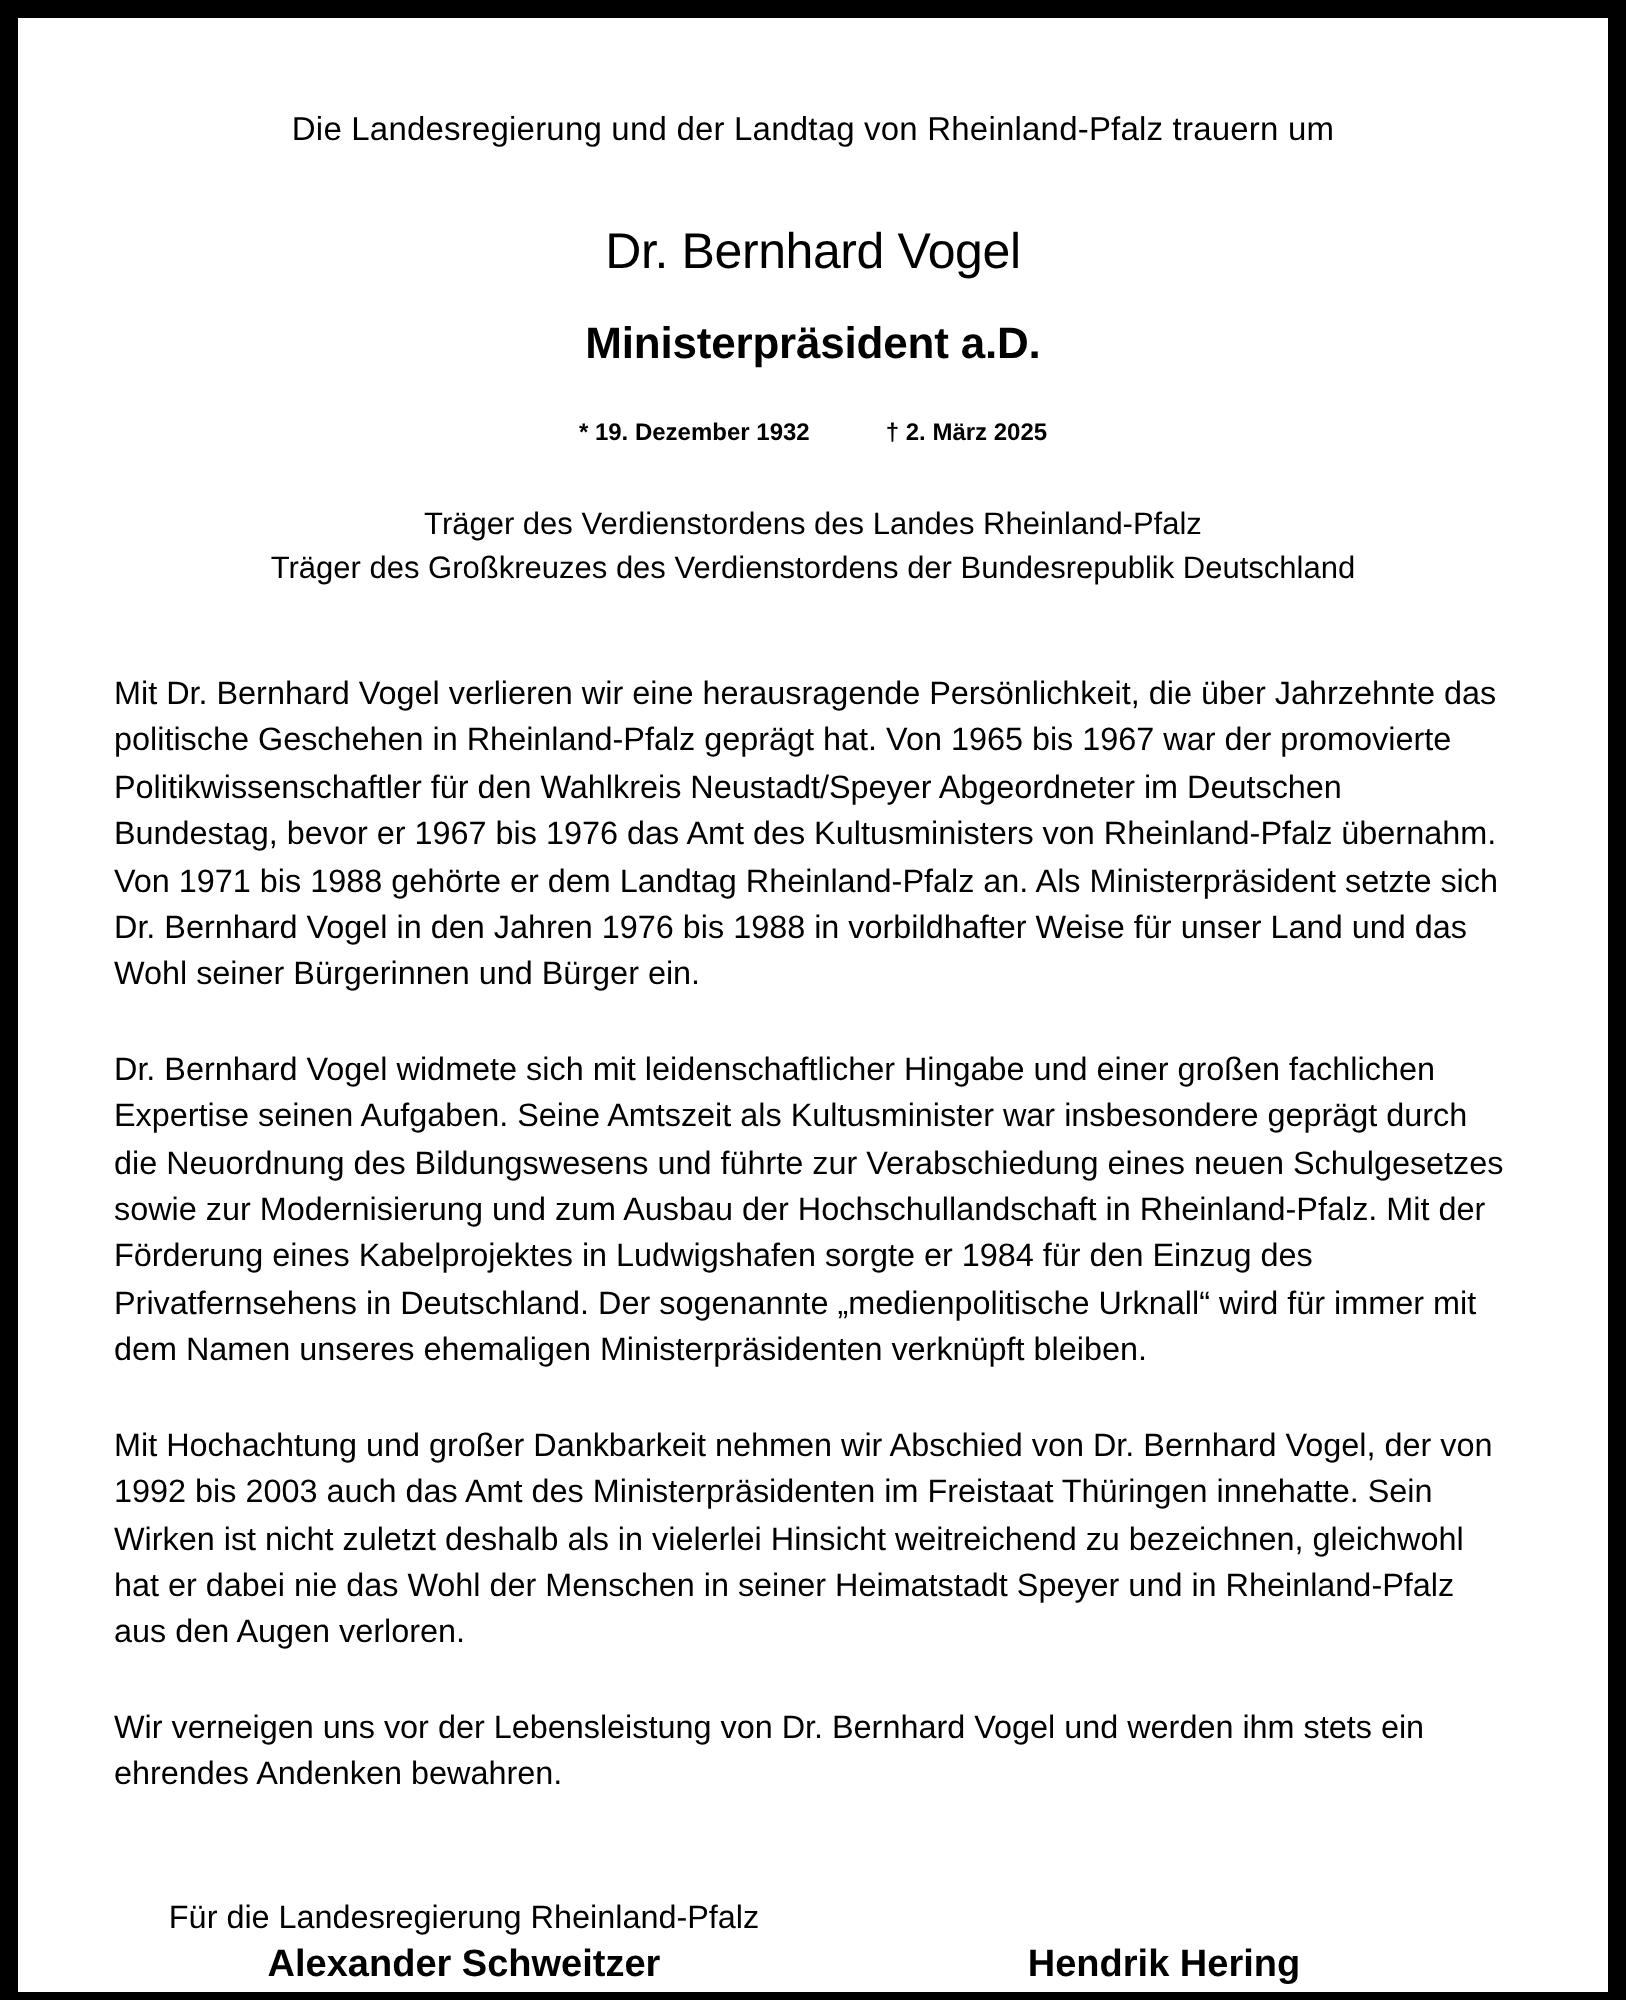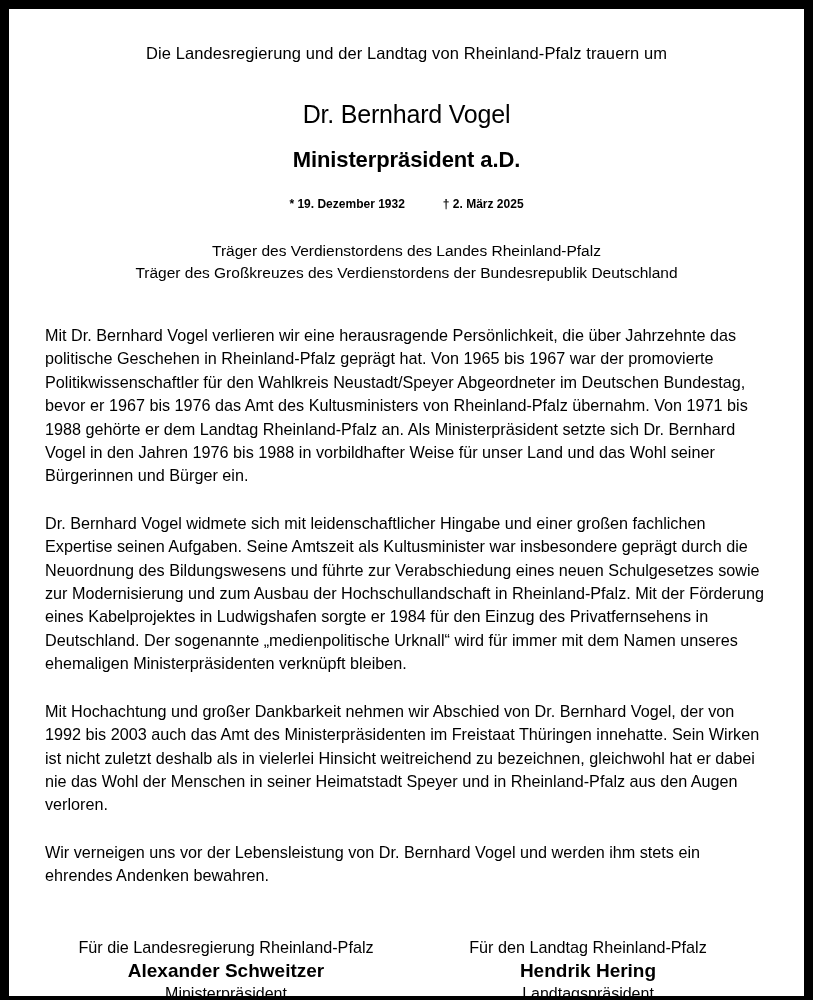--- a/index.html
+++ b/index.html
@@ -17,21 +17,21 @@
   .notice-page {
     position: relative;
     box-sizing: border-box;
     width: 813px;
     height: 1000px;
     background: #ffffff;
     border-top: 9px solid #000000;
     border-left: 9px solid #000000;
     border-right: 9px solid #000000;
     border-bottom: 4px solid #000000;
-    padding: 4px;
+    padding: 16px;
     overflow: hidden;
   }
   .inner {
     box-sizing: border-box;
     width: 100%;
     height: 100%;
     padding: 22px 22px 0 22px;
   }
 
   
@@ -141,20 +141,19 @@
       <p class="body-paragraph">Wir verneigen uns vor der Lebensleistung von Dr. Bernhard Vogel und werden ihm stets ein ehrendes Andenken bewahren.</p>
     </div>
 
     <div class="signature-block">
       <div class="signature-col">
         <div class="sig-org">Für die Landesregierung Rheinland-Pfalz</div>
         <div class="sig-person">Alexander Schweitzer</div>
         <div class="sig-role">Ministerpräsident</div>
       </div>
       <div class="signature-col">
-        <div class="sig-org">Für den Landtag Rheinland-Pfalz</div>
         <div class="sig-person">Hendrik Hering</div>
         <div class="sig-role">Landtagspräsident</div>
       </div>
     </div>
 
   </div>
 </div>
 
 </body></html>

